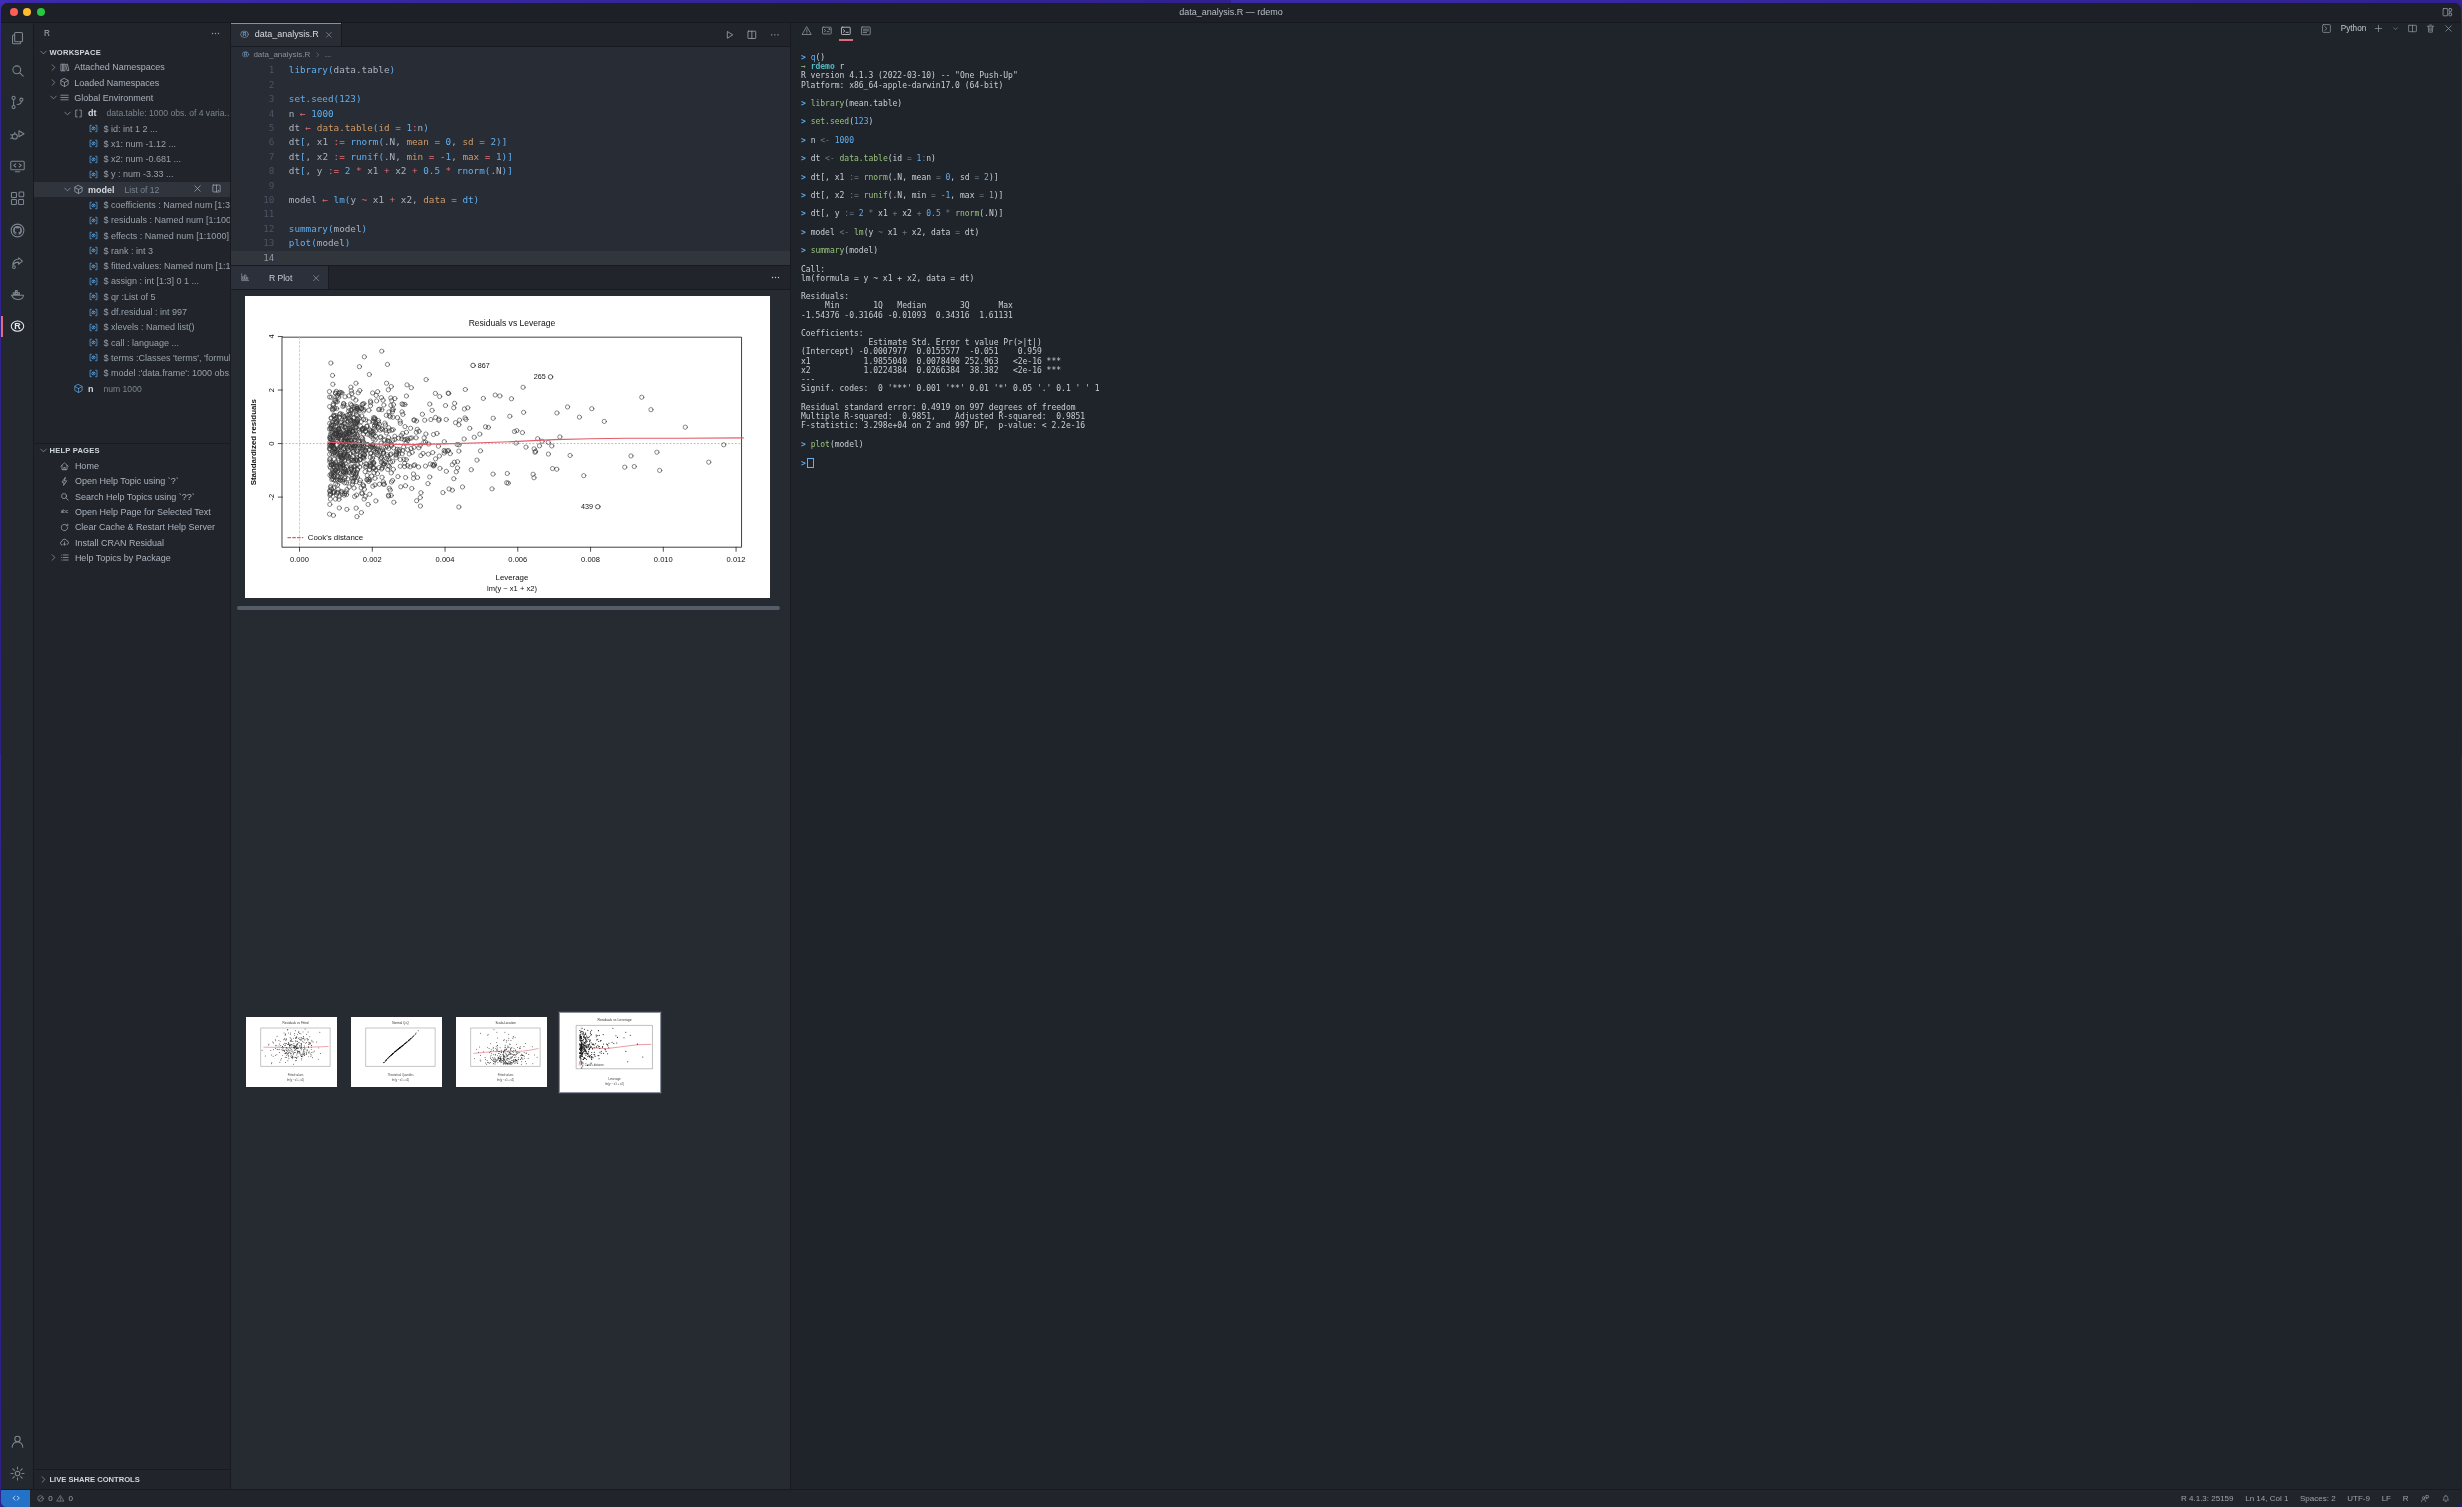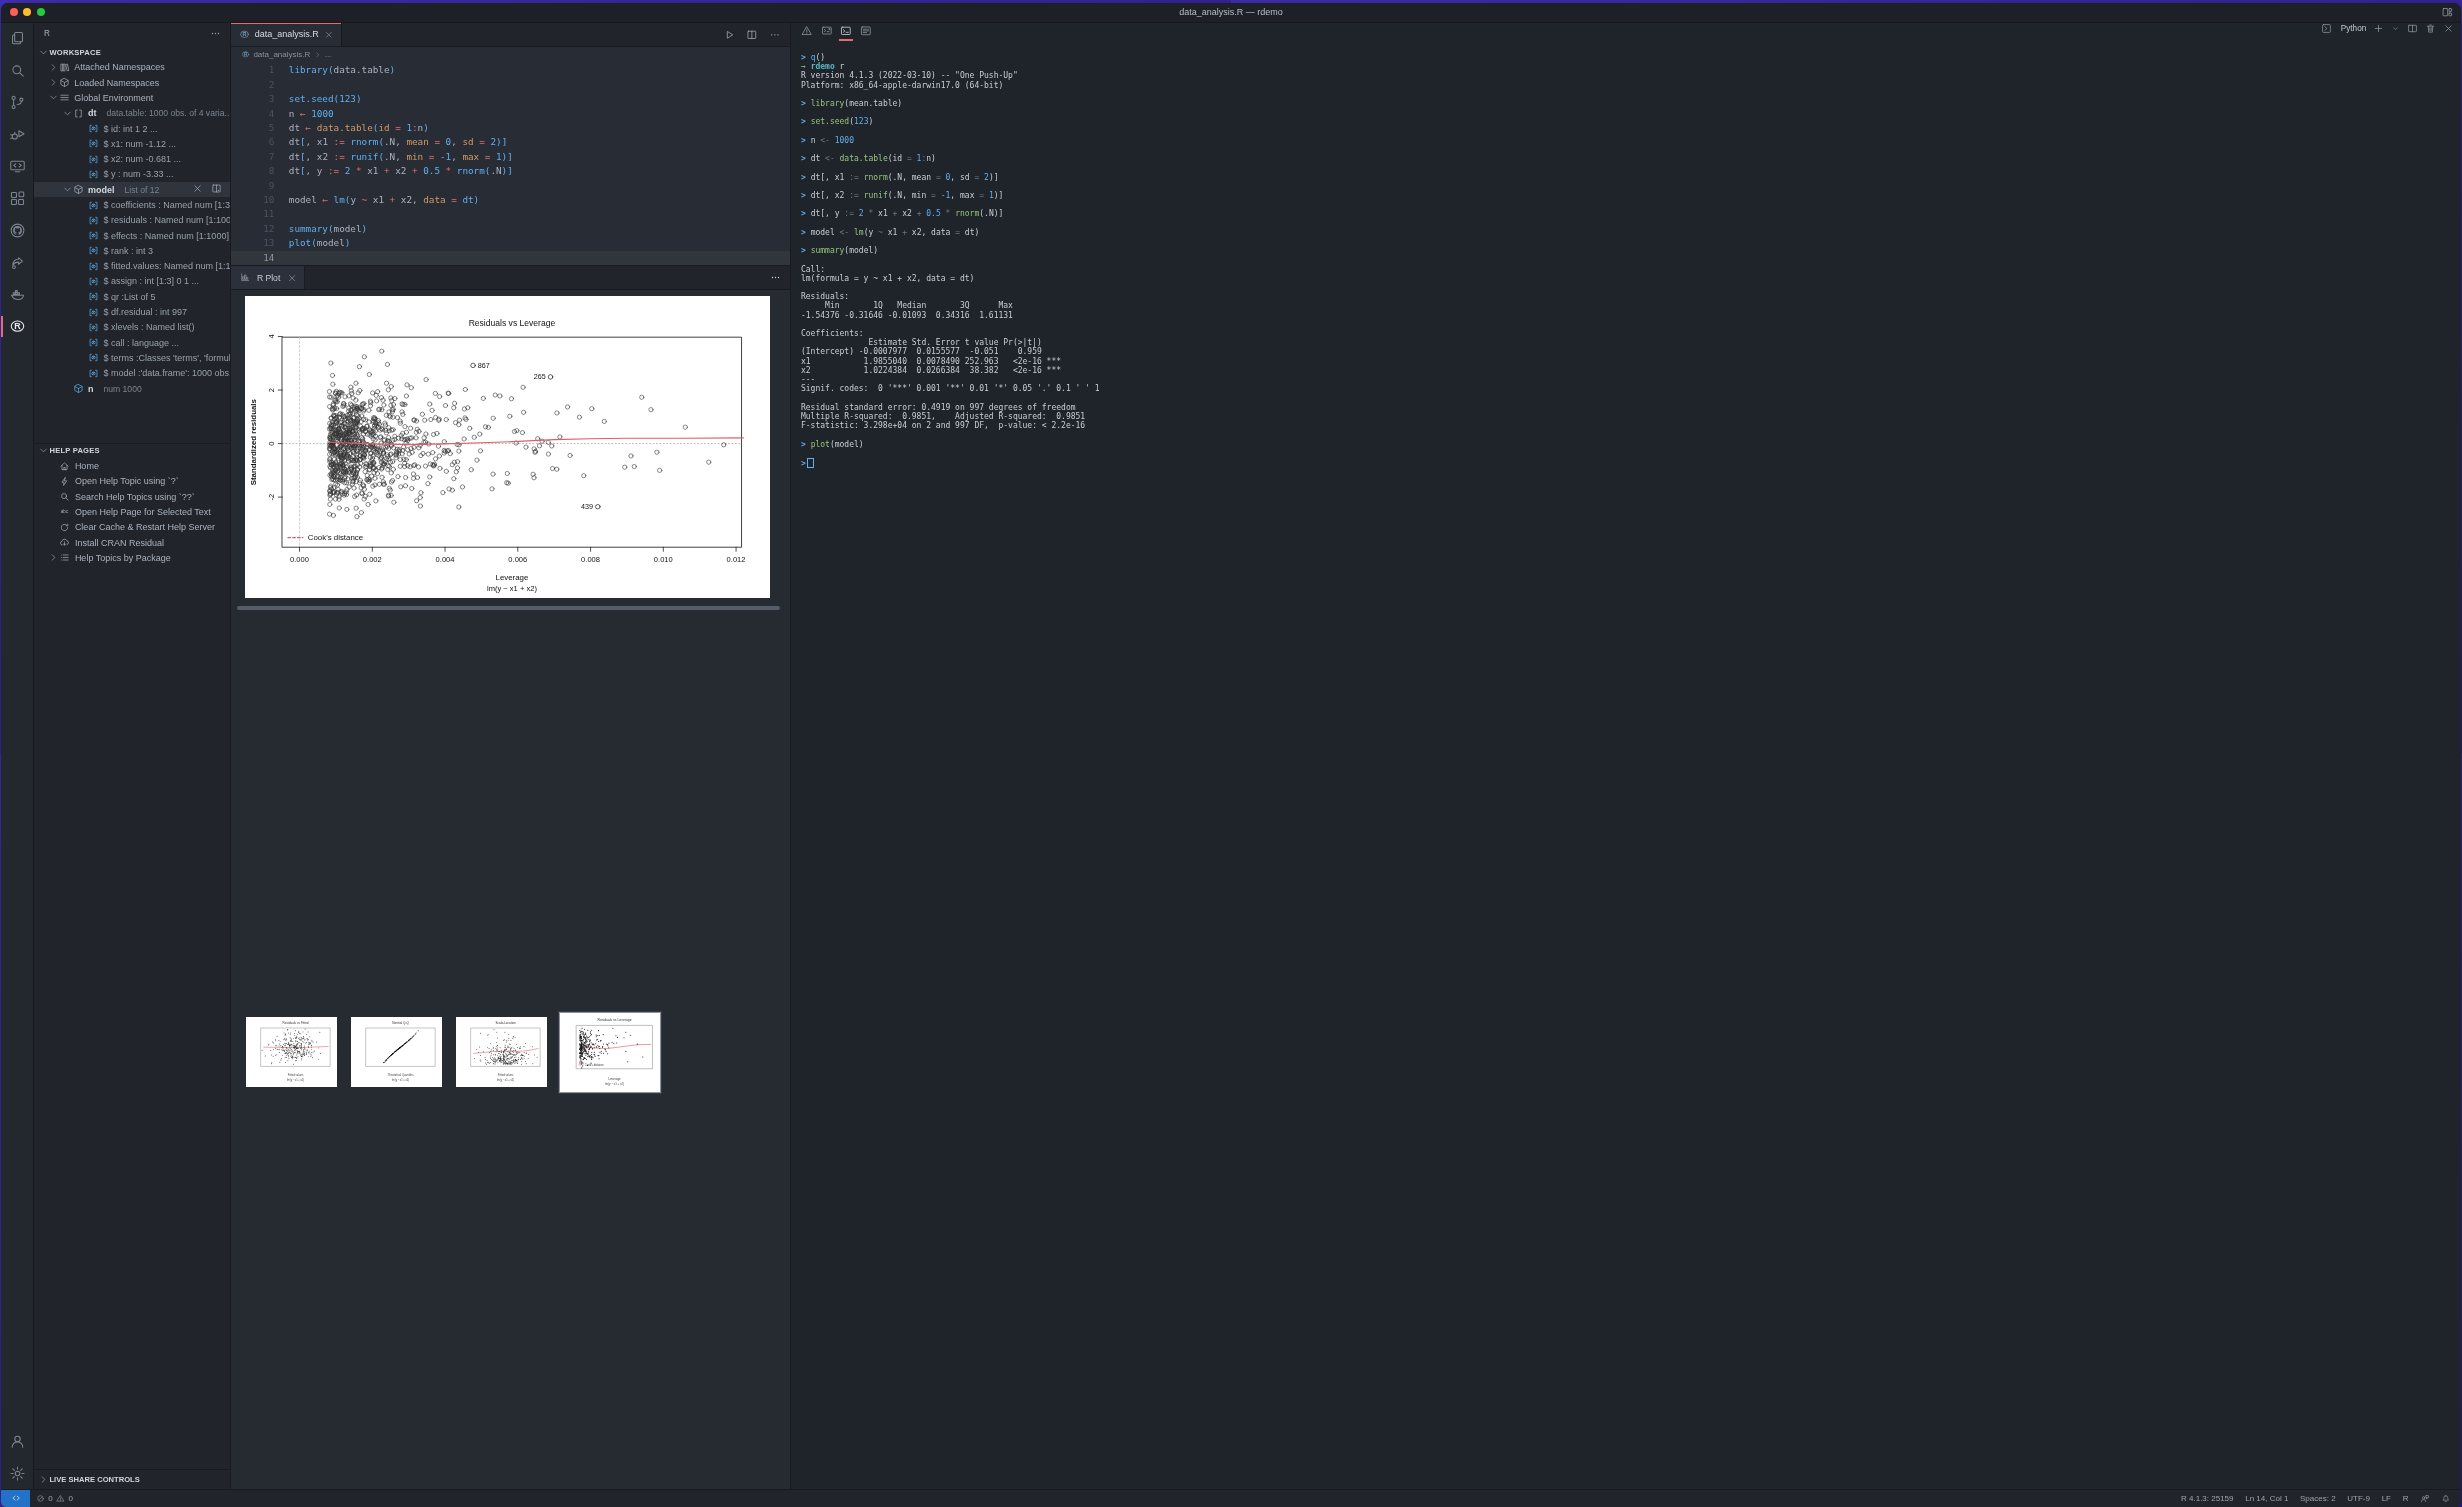--- a/index.html
+++ b/index.html
@@ -59,21 +59,21 @@
   .breadcrumb .ric{width:9px;height:9px;}
   .code{position:relative;font-family:"DejaVu Sans Mono",monospace;font-size:9.3px;line-height:14.4px;flex:0 0 auto;padding-top:1.4px;}
   .cline{display:flex;height:14.4px;position:relative;}
   .cline.cur{background:rgba(255,255,255,.045);}
   .gut{width:43px;text-align:right;padding-right:14.4px;color:#4b5363;flex:0 0 auto;user-select:none;}
   .cline.cur .gut{color:#8b95a5;}
   .ctext{white-space:pre;}
   
   .plotpanel{flex:1;display:flex;flex-direction:column;border-top:0.7px solid #181a1f;min-height:0;}
   .plot-tabbar{height:23.4px;background:#21252b;border-bottom:0.7px solid #181a1f;display:flex;align-items:center;flex:0 0 auto;}
-  .plot-tab{height:100%;display:flex;align-items:center;gap:7px;padding:0 8.2px;background:#2b303a;
+  .plot-tab{height:100%;display:flex;align-items:center;gap:19px;padding:0 8.2px;background:#2b303a;
     font-size:8.6px;color:#c7ccd4;border-right:0.7px solid #181a1f;cursor:pointer;}
   .plot-tab .ic{width:10.3px;height:10.3px;color:#9aa0a8;}
   .plot-tab .close{width:9px;height:9px;color:#9aa0a8;}
   .plot-kebab{margin-left:auto;margin-right:9.6px;width:11px;height:11px;color:#c7ccd4;cursor:pointer;}
   .plotview{flex:1;background:#262a31;position:relative;min-height:0;}
   .plotwhite{position:absolute;left:13.7px;top:5.5px;width:525px;height:302px;background:#ffffff;}
   .hscroll{position:absolute;left:5.5px;top:316px;width:543px;height:3.4px;border-radius:2.1px;background:#555d68;cursor:pointer;}
   .thumbs{position:absolute;left:15px;top:328px;right:5.5px;bottom:2.7px;display:flex;align-items:center;gap:13.7px;}
   .thumb{background:#fff;width:91px;height:70px;flex:0 0 auto;cursor:pointer;}
   .thumb.sel{width:100px;height:79px;outline:0.7px solid #8a919d;box-shadow:0 0 0 2.1px rgba(255,255,255,.08);}

